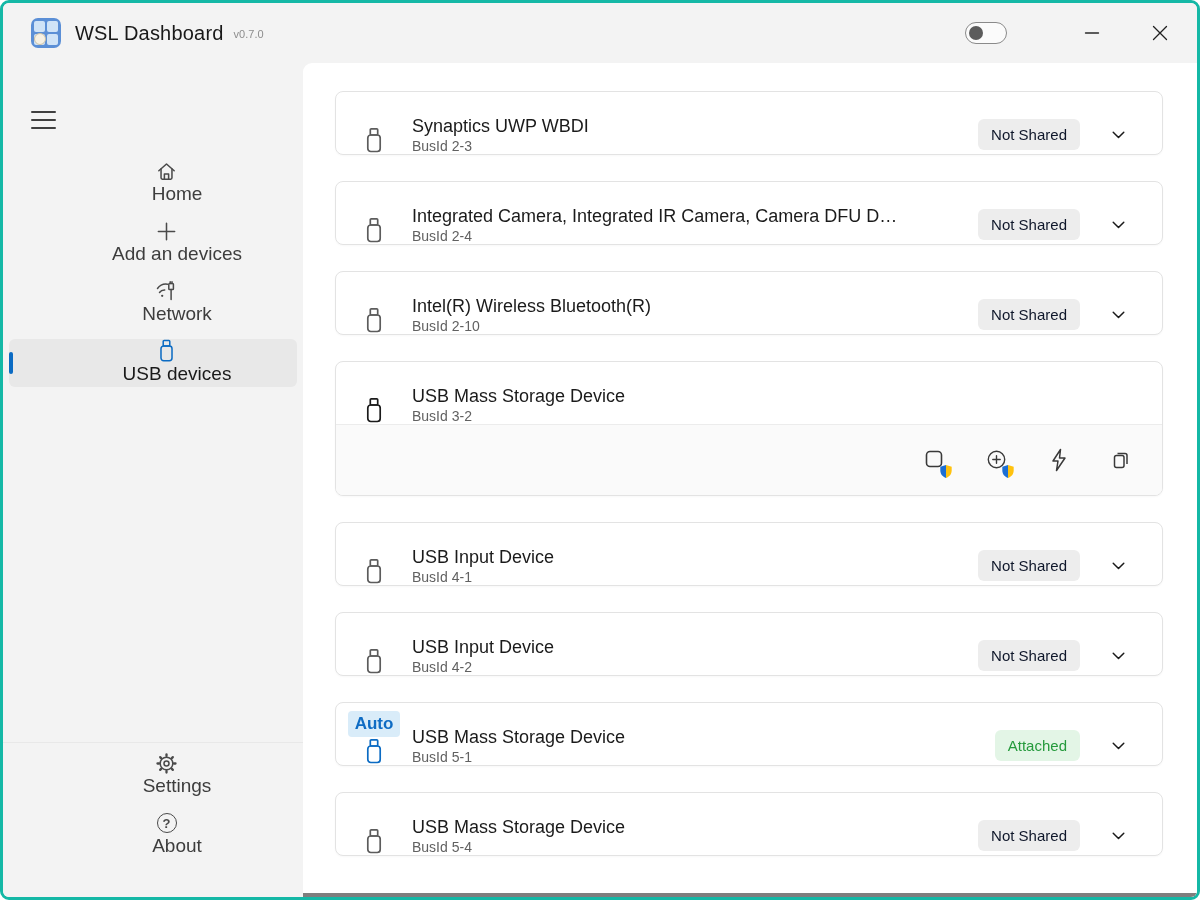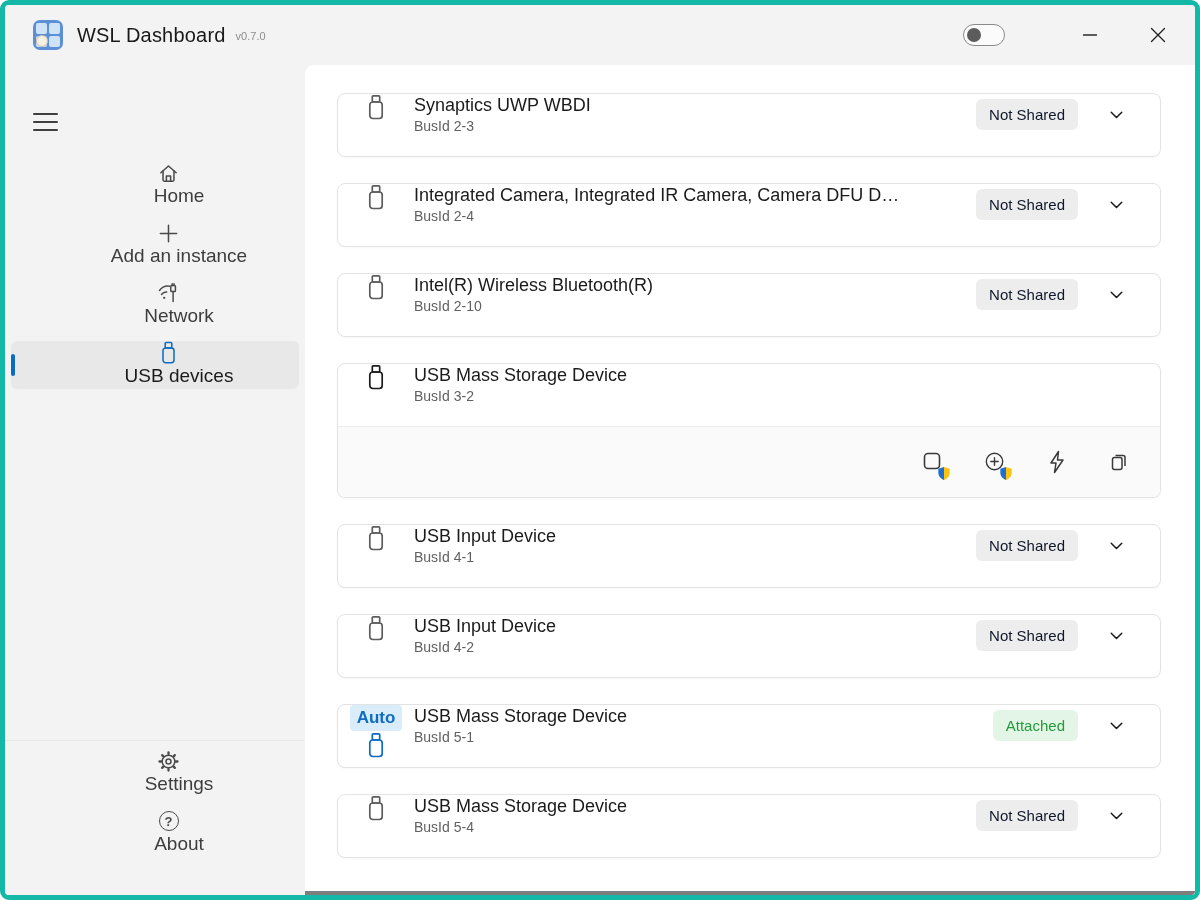--- a/index.html
+++ b/index.html
@@ -4,21 +4,21 @@
 <style>
   * { box-sizing: border-box; margin: 0; padding: 0; }
   html,body { background:#ffffff; }
   body {
     font-family: "Liberation Sans", "DejaVu Sans", sans-serif;
     width: 1200px; height: 900px; overflow: hidden;
   }
   .window {
     width: 1200px; height: 900px;
     background: #f3f3f3;
-    border: 5px solid #14b8a6;
+    border: 3px solid #14b8a6;
     border-radius: 9px;
     overflow: hidden;
     display: flex; flex-direction: column;
     position: relative;
   }
   
   .titlebar {
     height: 60px; flex: 0 0 60px;
     display: flex; align-items: center;
     padding: 0 14px 0 28px;
@@ -89,21 +89,21 @@
   .main {
     flex: 1; background: #ffffff; border-top-left-radius: 9px;
     position: relative; overflow: hidden;
     padding: 28px 34px 0 32px;
   }
   .card {
     border: 1px solid #e3e3e3; border-radius: 8px; background: #fff;
     margin-bottom: 26px; overflow: hidden;
     box-shadow: 0 1px 2px rgba(0,0,0,0.03);
   }
-  .card-header { min-height: 62px; display: flex; align-items: flex-start; cursor: pointer; }
+  .card-header { min-height: 62px; display: flex; align-items: flex-end; cursor: pointer; }
   .card-left {
     width: 76px; flex: 0 0 76px;
     display: flex; flex-direction: column; align-items: center; justify-content: center;
   }
   .auto-badge {
     font-size: 17px; font-weight: bold; color: #0f6cc4; background: #d9ecf9;
     border-radius: 4px; padding: 2px 7px; margin-bottom: 1px; line-height: 1.3;
   }
   .usb-dev-icon { display: flex; }
   .usb-gray { color: #5c5c5c; }
@@ -196,21 +196,21 @@
         </span>
         <span class="nav-label">Home</span>
       </div>
 
       <div class="nav-item">
         <span class="nav-icon">
           <svg width="23" height="23" viewBox="0 0 24 24" fill="none" stroke="currentColor" stroke-width="1.6" stroke-linecap="round">
             <path d="M12 3.5 V20.5 M3.5 12 H20.5"></path>
           </svg>
         </span>
-        <span class="nav-label">Add an instance</span>
+        <span class="nav-label">Add an devices</span>
       </div>
 
       <div class="nav-item">
         <span class="nav-icon">
           <svg width="24" height="24" viewBox="0 0 24 24" fill="none" stroke="currentColor" stroke-width="1.5" stroke-linecap="round" stroke-linejoin="round">
             <path d="M2.5 9.5 a10.5 10.5 0 0 1 10 -4.3"></path>
             <path d="M4.5 13.5 a6 6 0 0 1 5.2 -2.6"></path>
             <circle cx="7.2" cy="16.8" r="1.15" fill="currentColor" stroke="none"></circle>
             <rect x="13.8" y="4.5" width="4.6" height="6" rx="0.8"></rect>
             <path d="M15.2 4.5 V2.8 M17 4.5 V2.8"></path>

